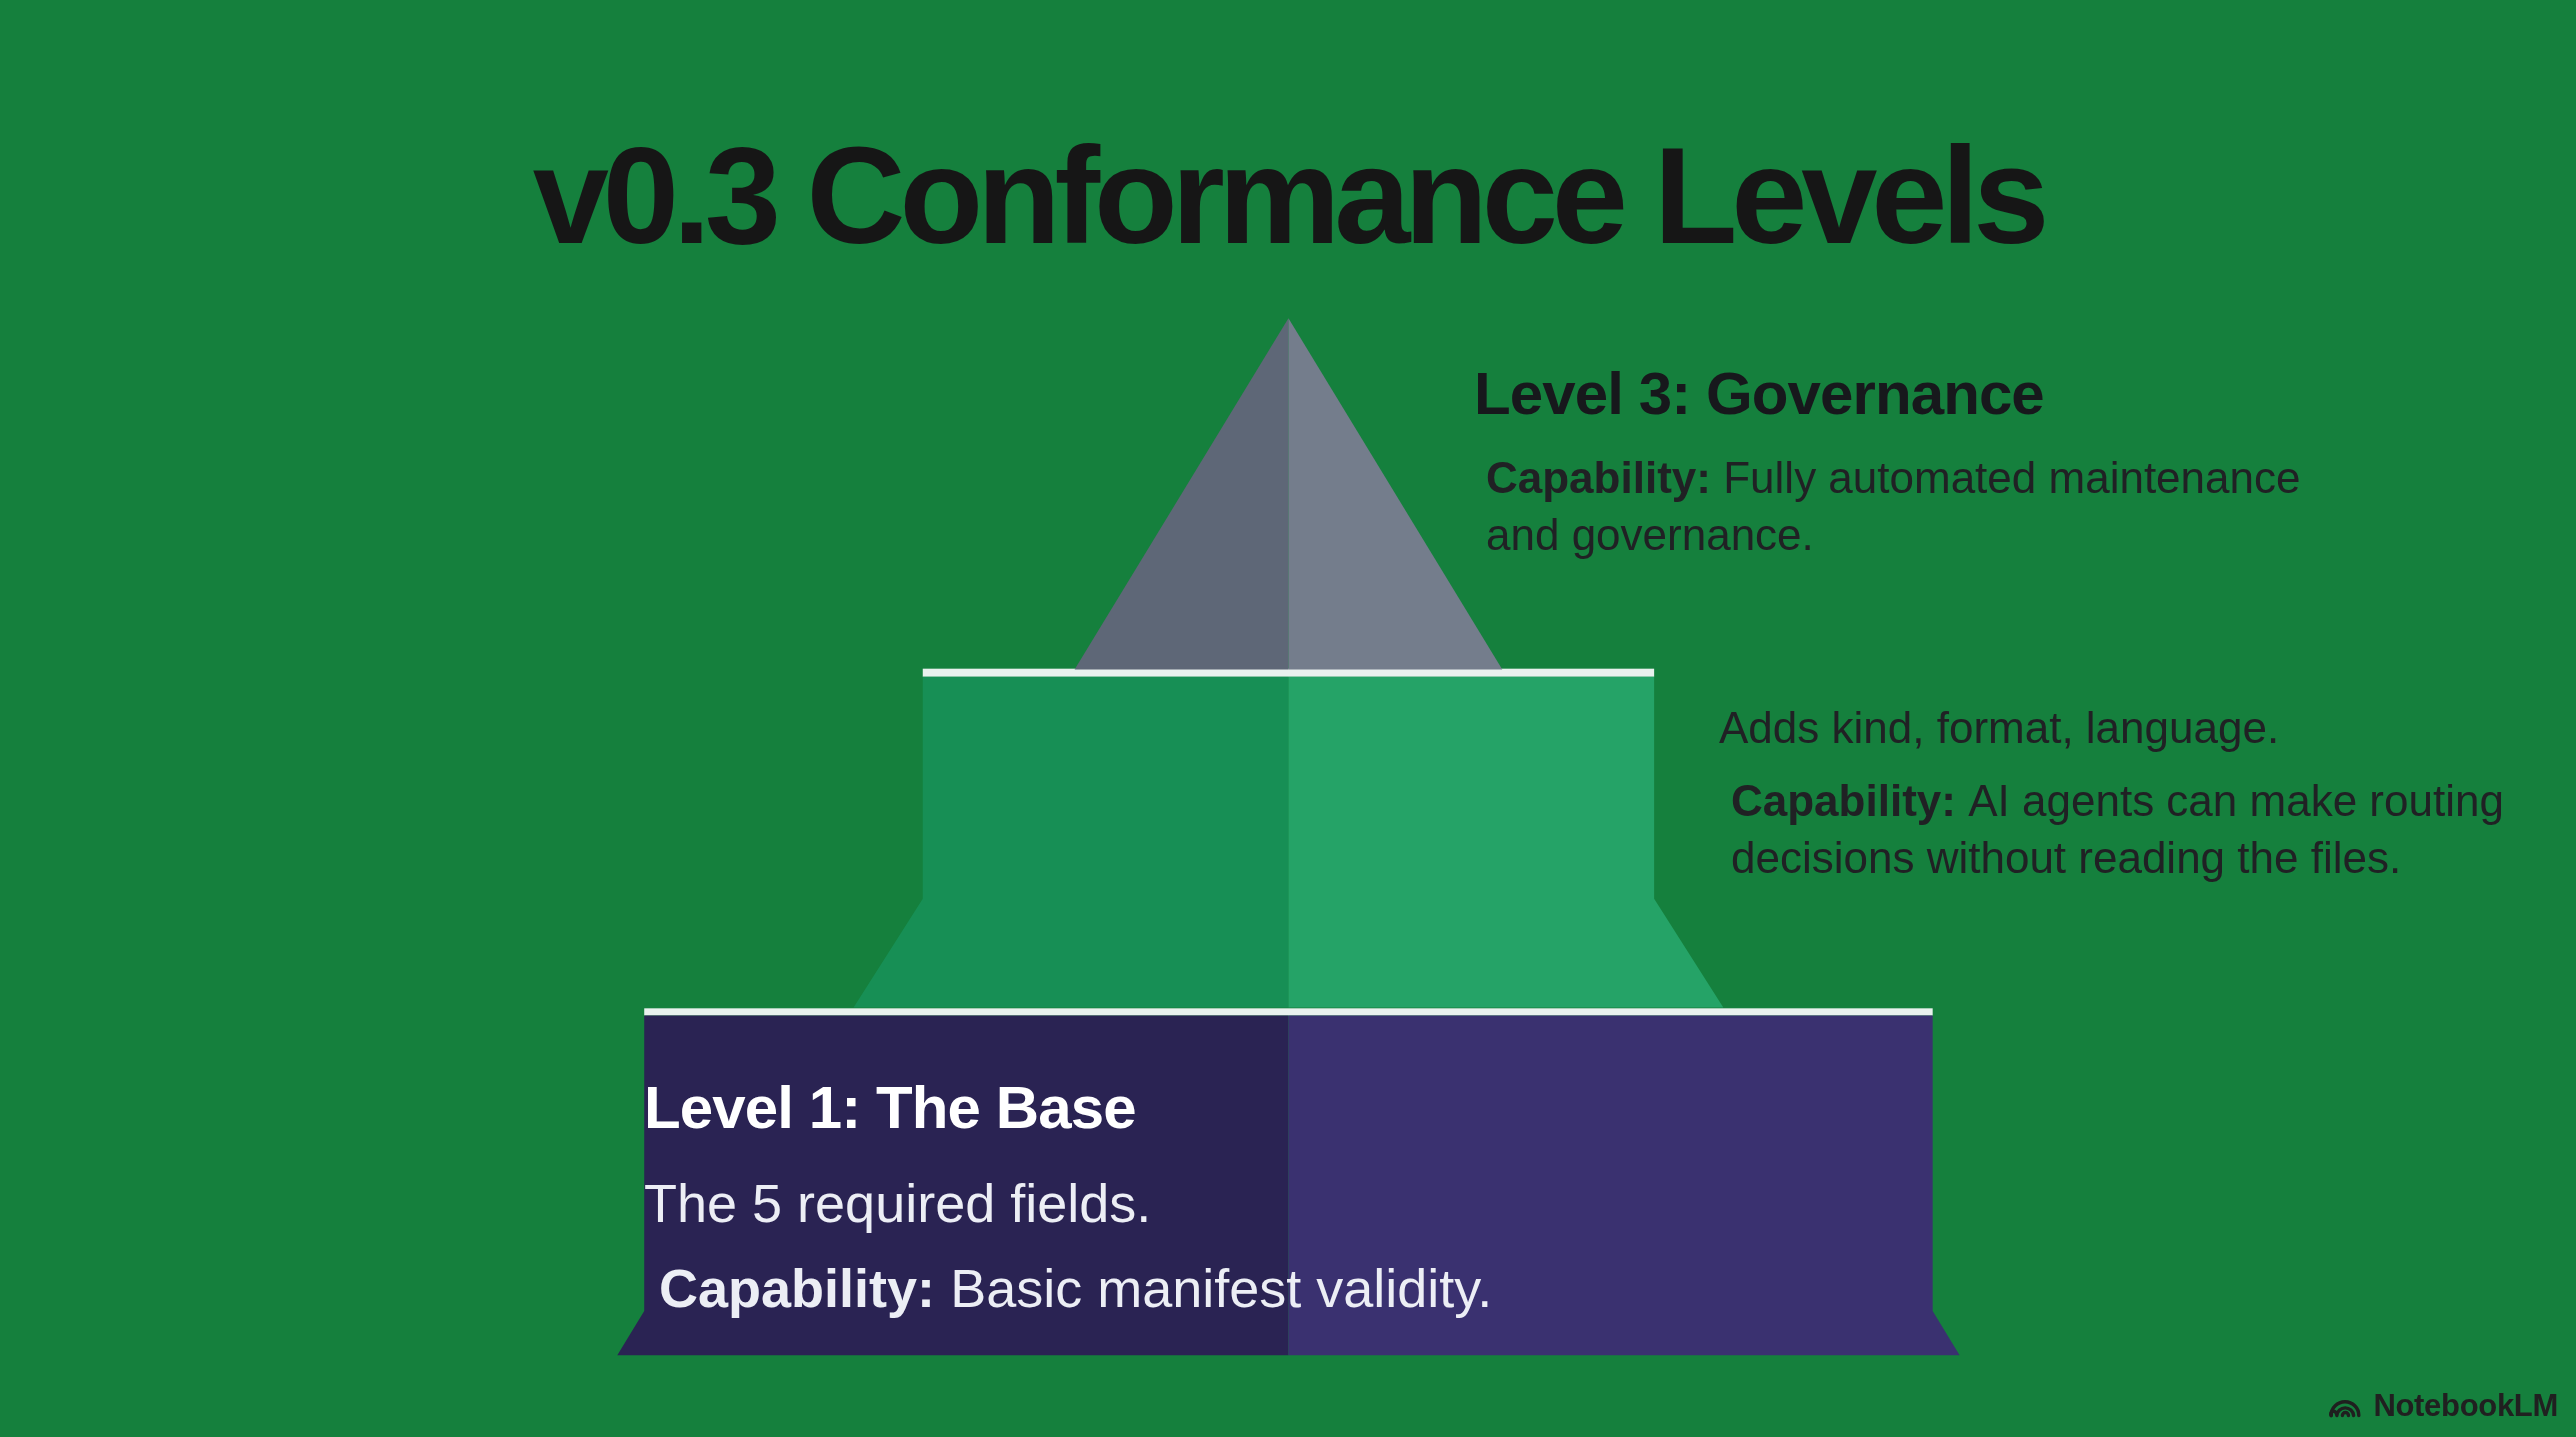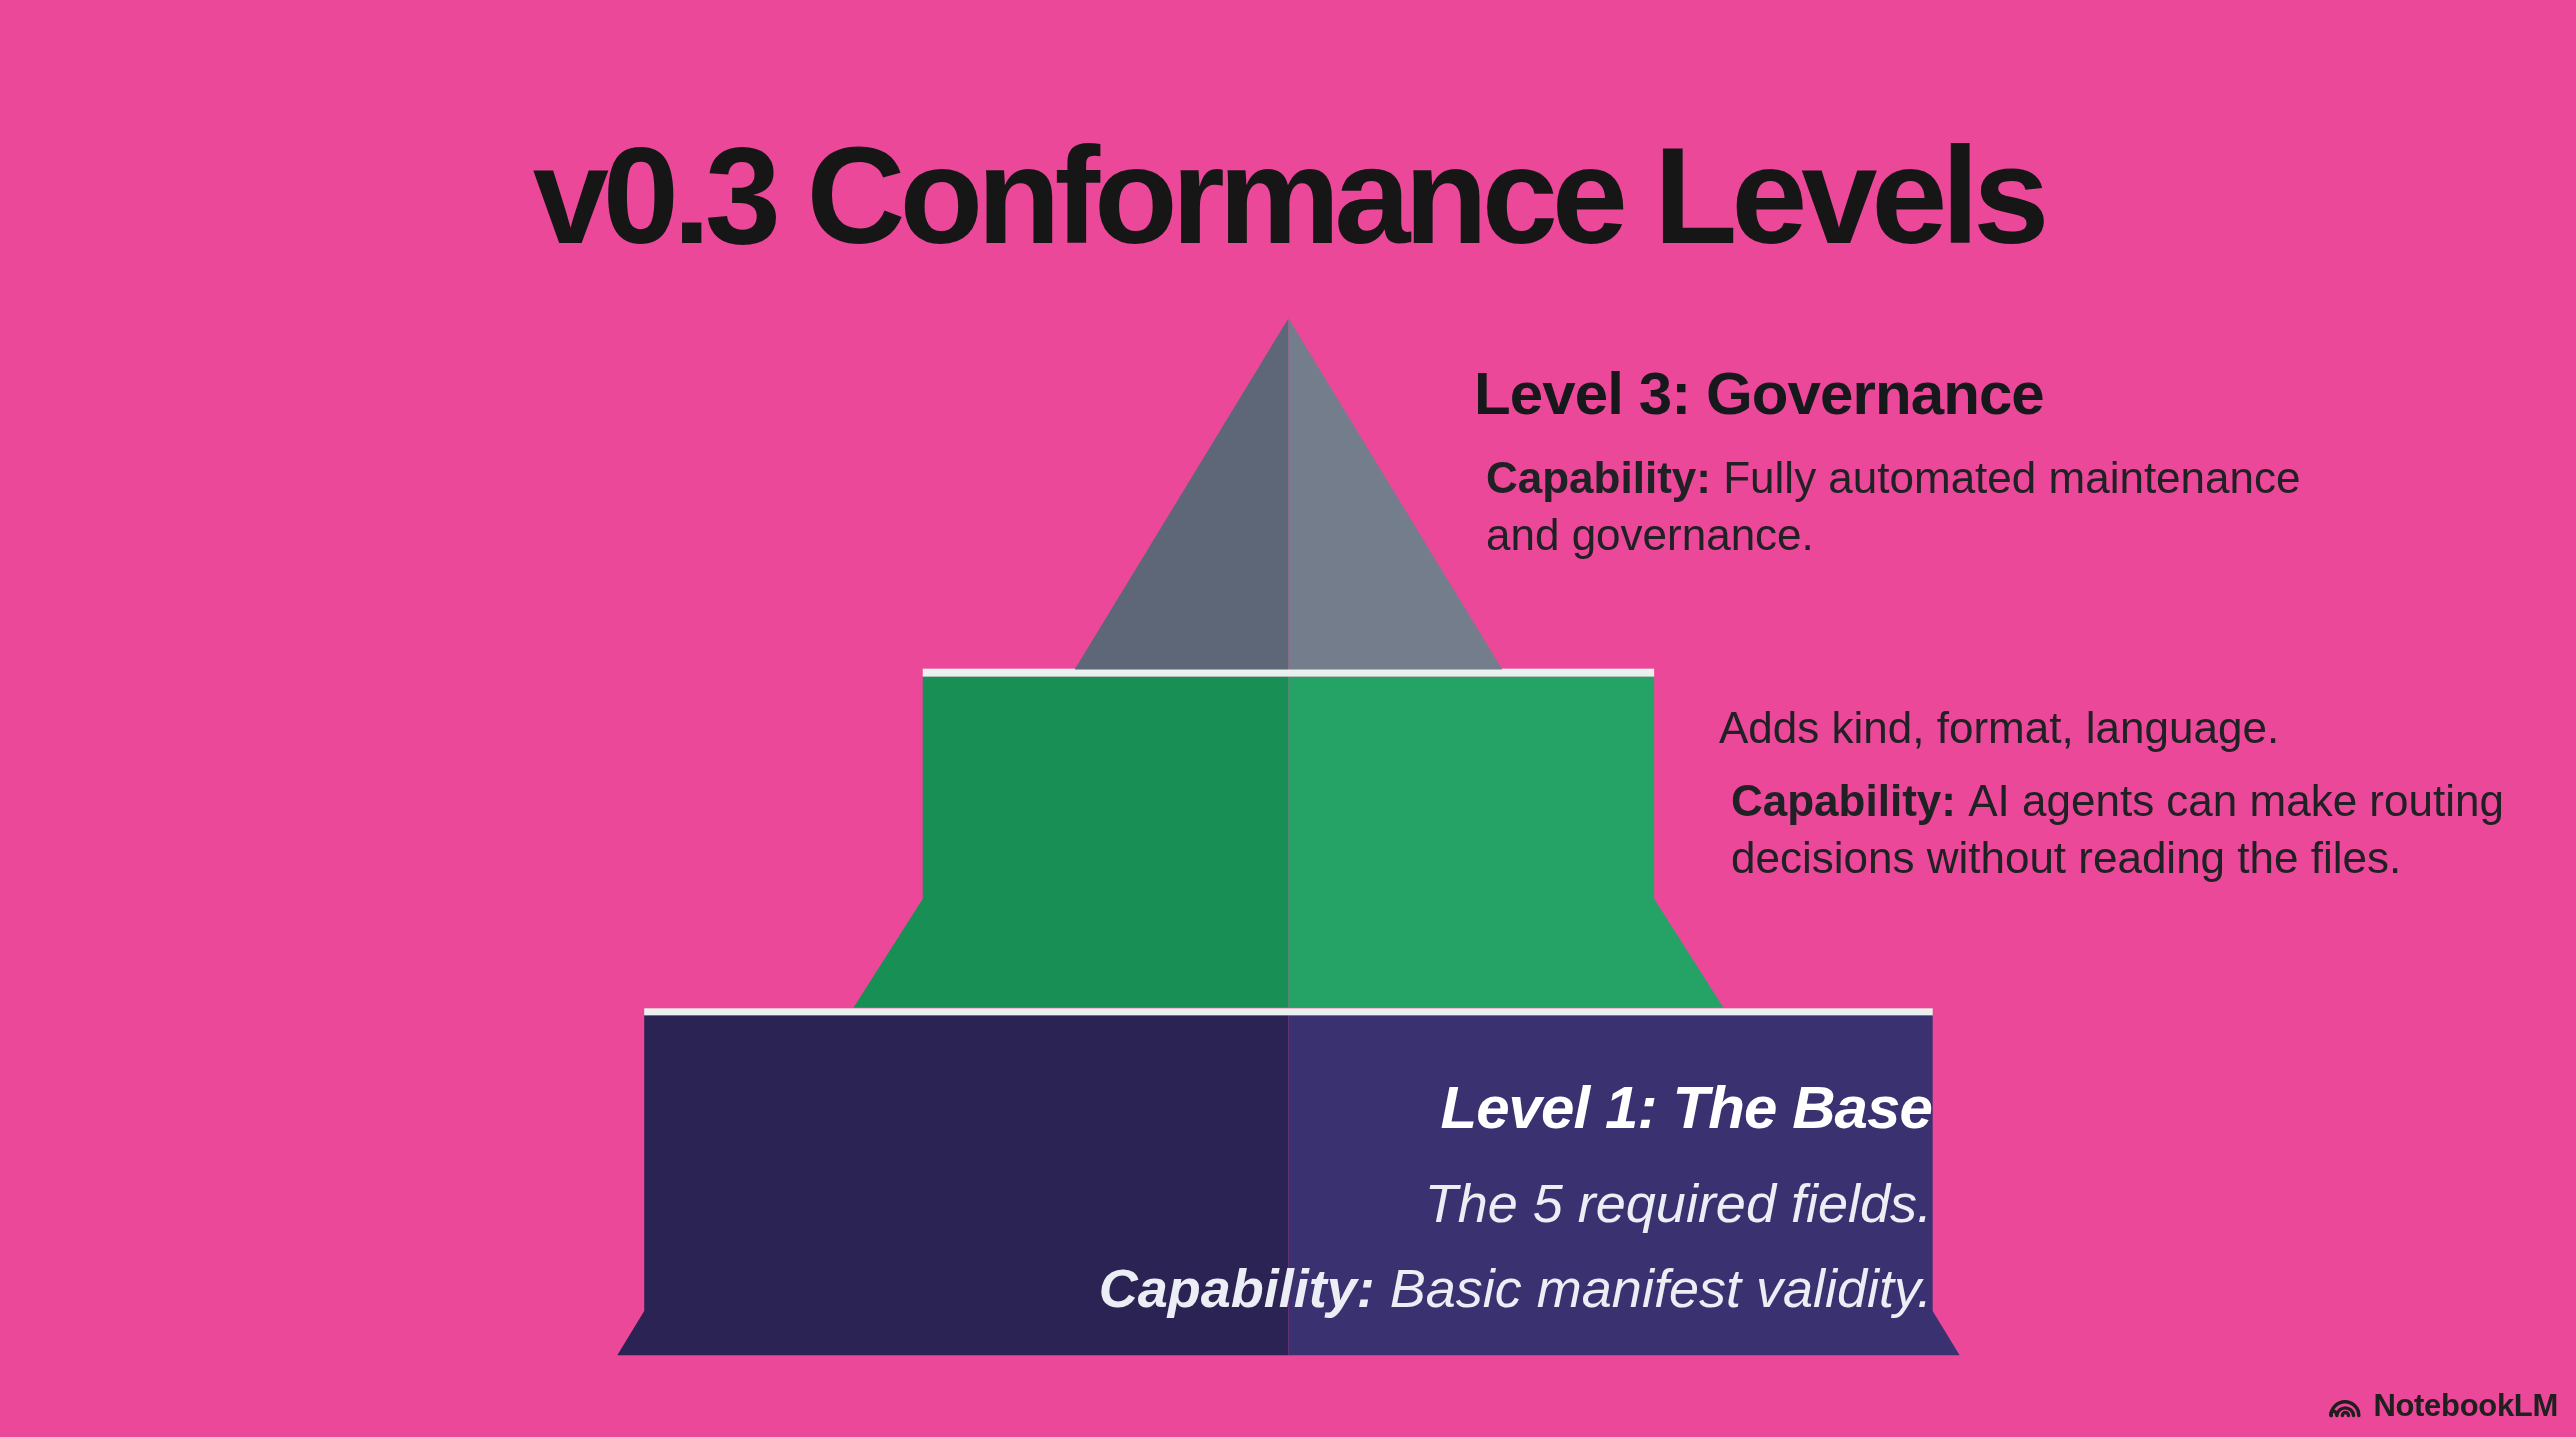--- a/index.html
+++ b/index.html
@@ -5,21 +5,21 @@
   html, body {
     margin: 0;
     padding: 0;
     background: #f1f0ea;
   }
   .canvas {
     position: relative;
     width: 2576px;
     height: 1438px;
     overflow: hidden;
-    background: #ec4899;
+    background: #15803d;
     font-family: "Liberation Sans", "DejaVu Sans", sans-serif;
     color: #1b1c1e;
   }
   .title {
     position: absolute;
     top: 124px;
     left: 0;
     right: 0;
     text-align: center;
     font-size: 137px;
@@ -53,23 +53,22 @@
     line-height: 1.3;
     color: #202124;
   }
   .annotation p.capability { margin: 12px; white-space: pre-line; }
   .cap-label { font-weight: 700; margin-right: 0.28em; }
   .level1-text {
     position: absolute;
     left: 644px;
     top: 1075px;
     width: 1288px;
-    text-align: right;
+    text-align: left;
     color: #f4f4f9;
-    font-style: italic;
   }
   .level1-text h2 {
     margin: 0 0 27px 0;
     font-size: 60px;
     line-height: 1.1;
     font-weight: 700;
     letter-spacing: -0.015em;
     color: #ffffff;
   }
   .level1-text p {

